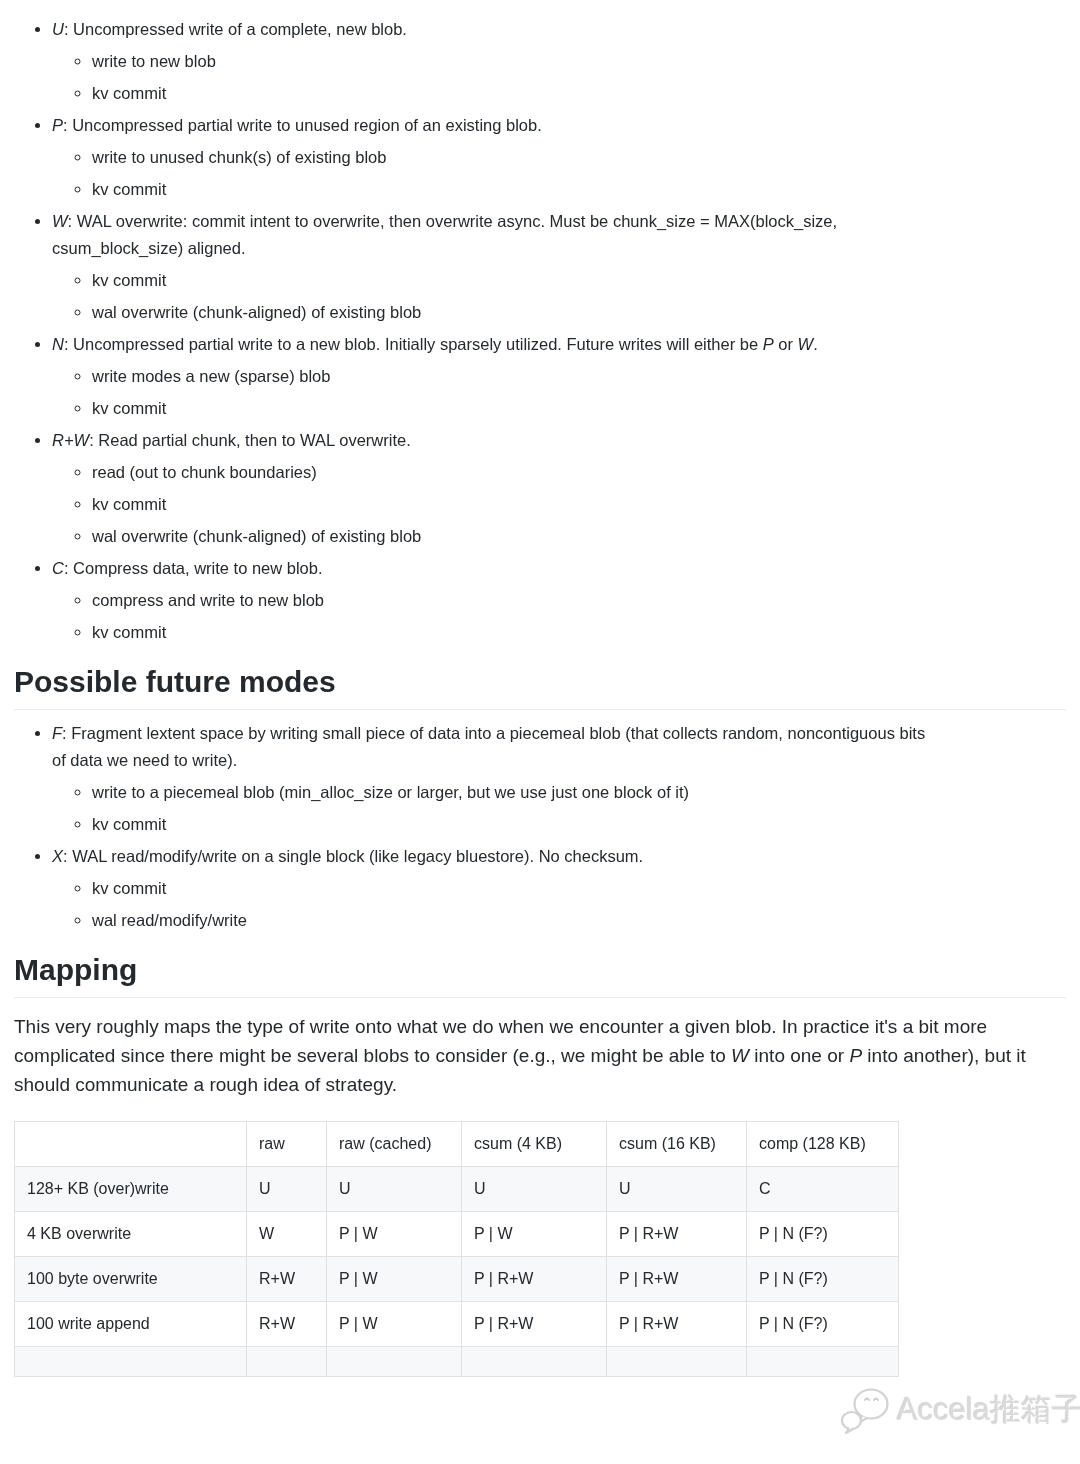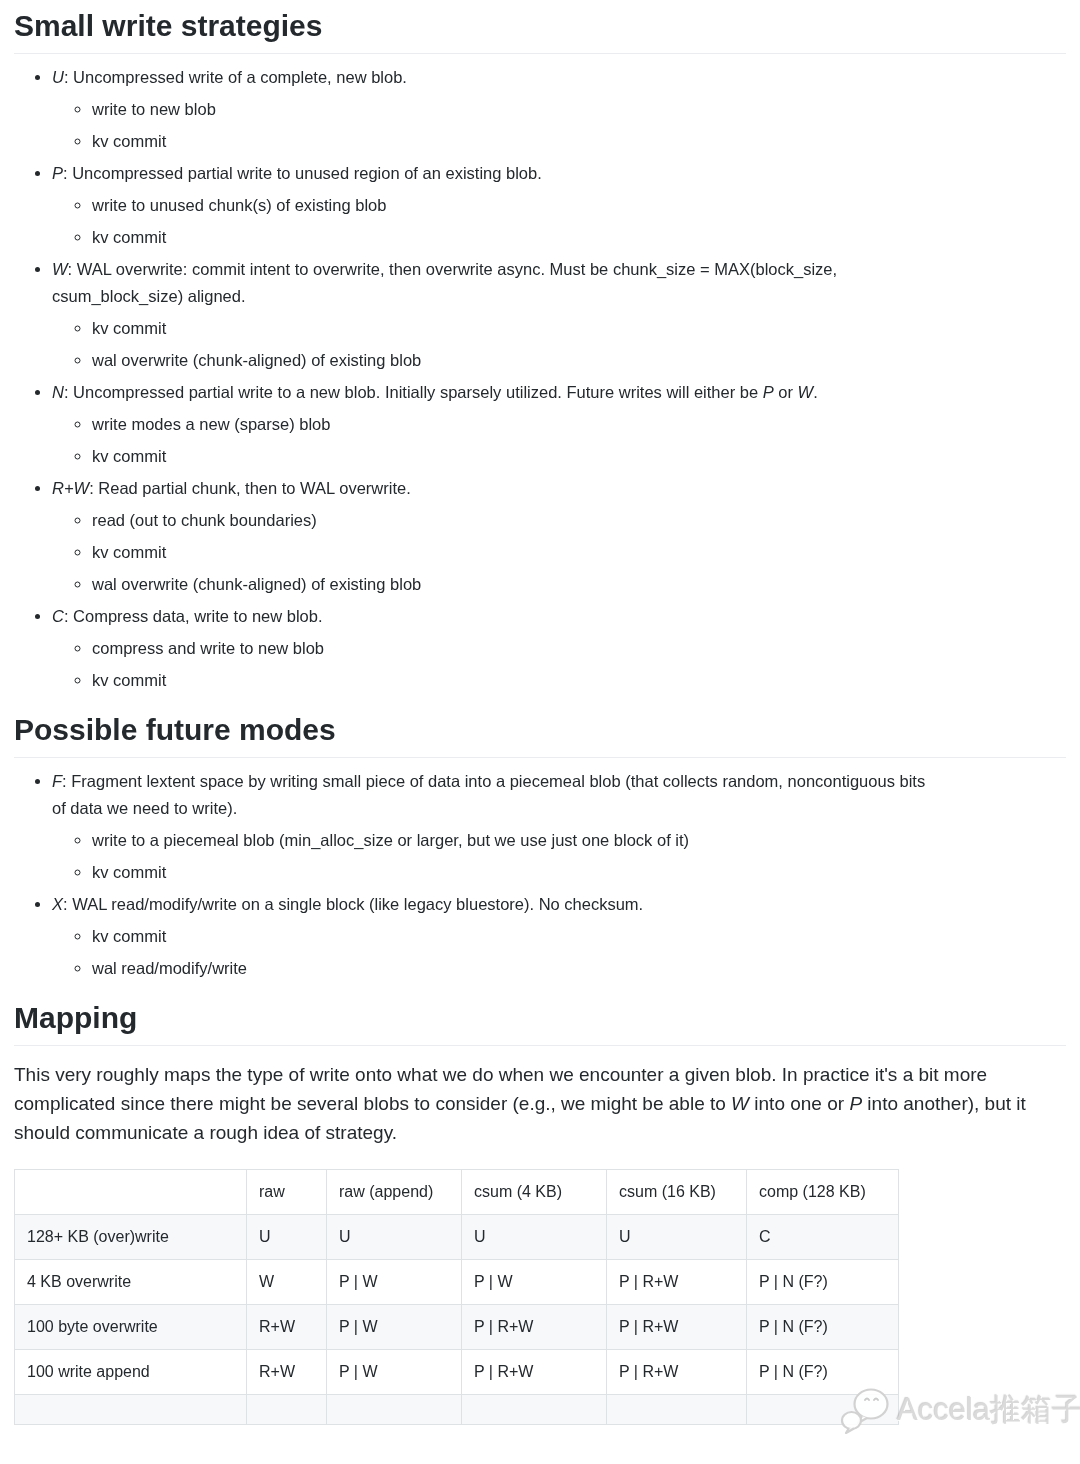--- a/index.html
+++ b/index.html
@@ -82,21 +82,20 @@
     white-space: nowrap;
   }
   .watermark svg { display: block; }
 </style>
 </head>
 <body>
 
 <main>
 
   <section>
-    <h2>Small write strategies</h2>
     <ul class="top-list">
         <li><em>U</em>: Uncompressed write of a complete, new blob.<ul>
             <li>write to new blob</li>
             <li>kv commit</li>
           </ul></li>
         <li><em>P</em>: Uncompressed partial write to unused region of an existing blob.<ul>
             <li>write to unused chunk(s) of existing blob</li>
             <li>kv commit</li>
           </ul></li>
         <li><em>W</em>: WAL overwrite: commit intent to overwrite, then overwrite async. Must be chunk_size = MAX(block_size,<br>csum_block_size) aligned.<ul>
@@ -143,21 +142,21 @@
           <col style="width:80px">
           <col style="width:135px">
         <col style="width:145px">
           <col style="width:140px">
           <col style="width:152px">
       </colgroup>
       <thead>
         <tr id="mapping-head-row">
             <th></th>
             <th>raw</th>
-            <th>raw (append)</th>
+            <th>raw (cached)</th>
             <th>csum (4 KB)</th>
             <th>csum (16 KB)</th>
             <th>comp (128 KB)</th>
           </tr>
       </thead>
       <tbody id="mapping-body">
           <tr>
             <td>128+ KB (over)write</td>
             <td>U</td>
             <td>U</td>

